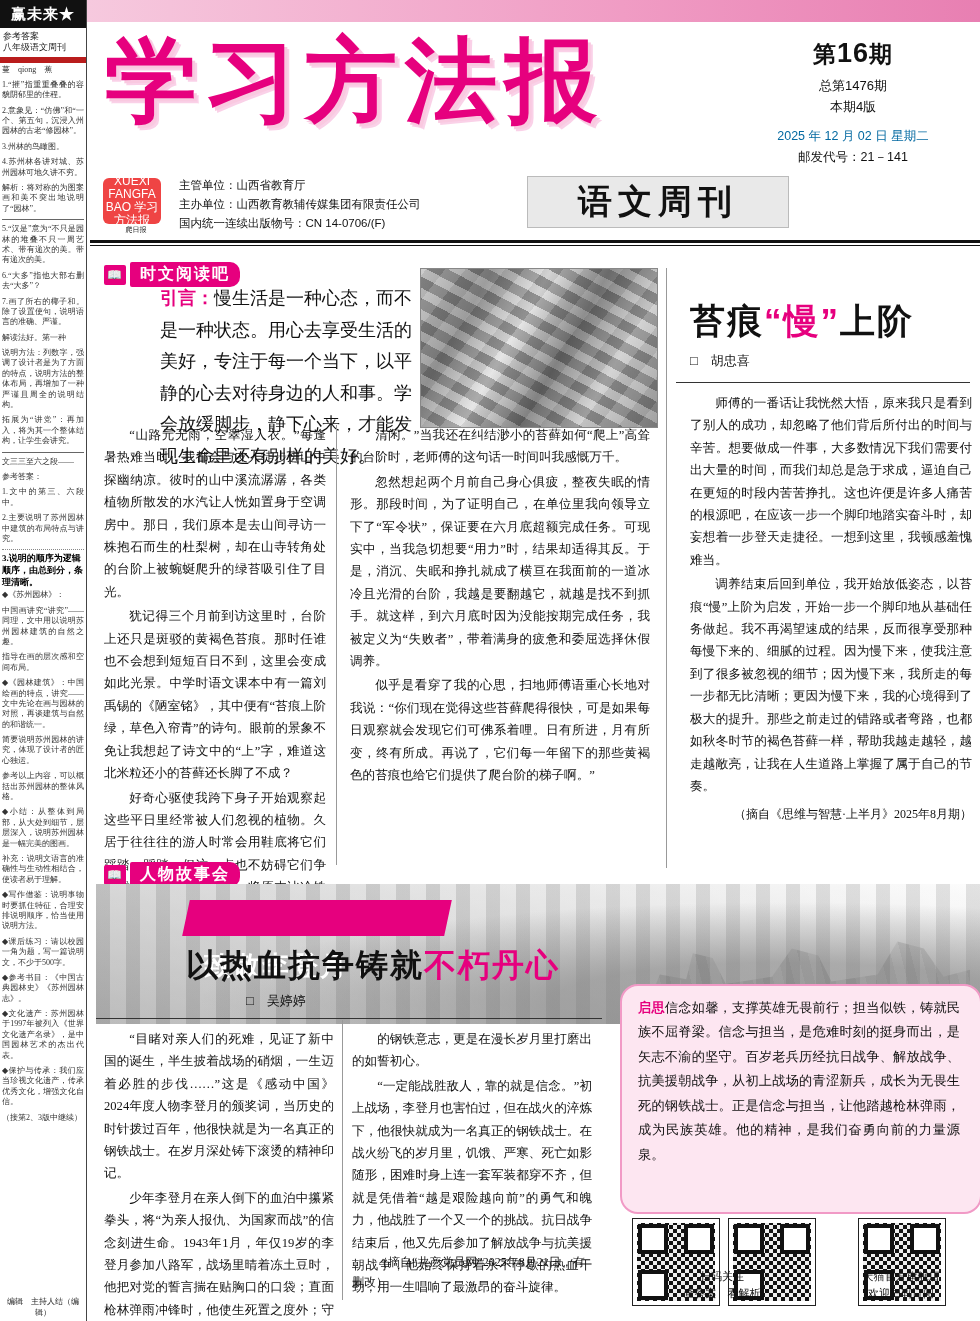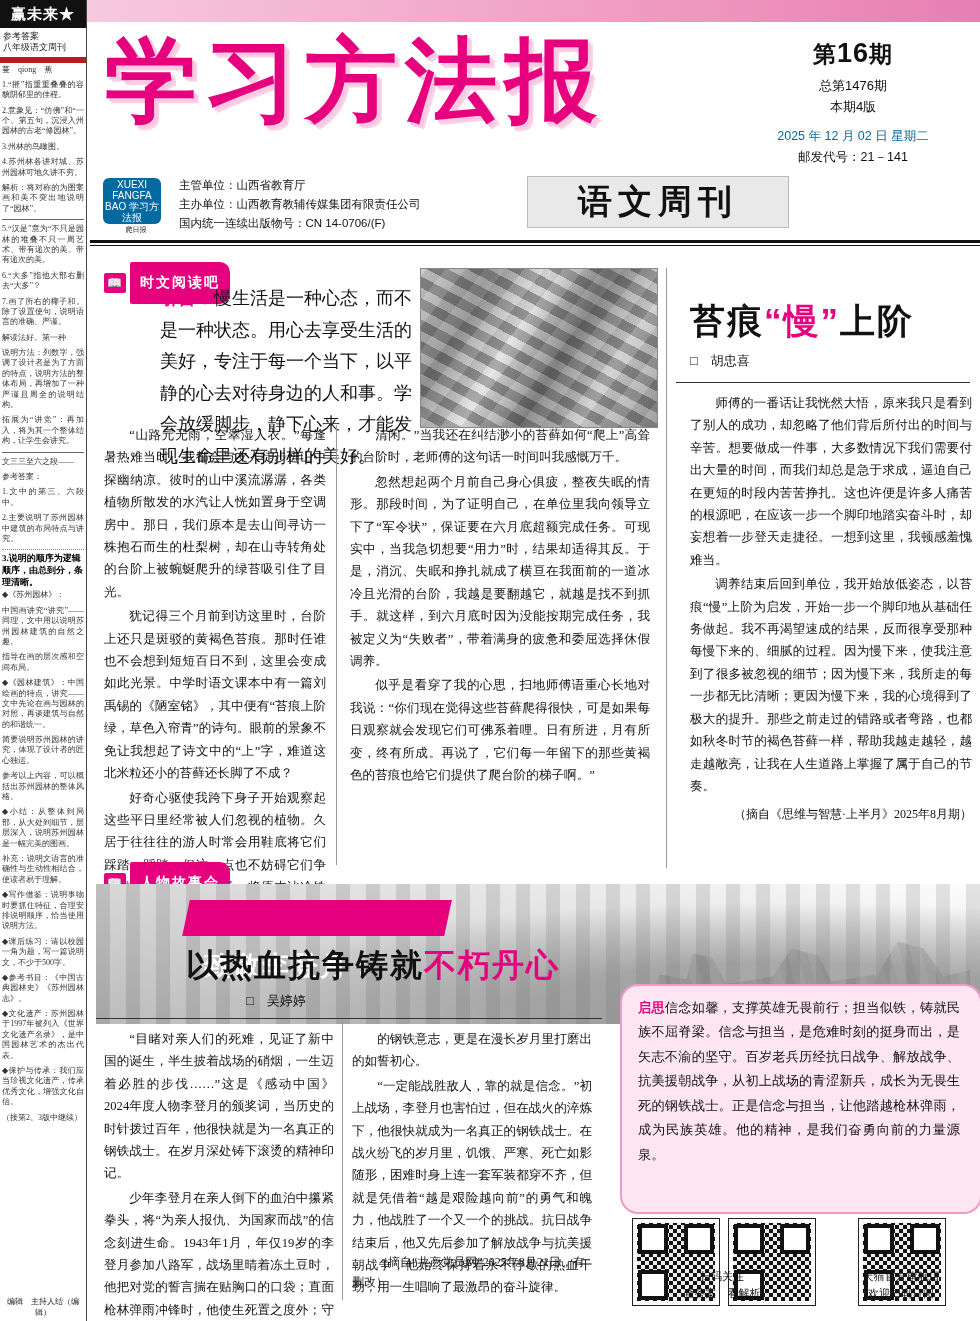--- a/index.html
+++ b/index.html
@@ -71,22 +71,22 @@
   .issue-sub{font-size:13px;margin-top:7px;color:#111;}
   .issue-sub2{font-size:13px;margin-top:3px;color:#111;}
   .issue-date{font-size:12.5px;margin-top:12px;color:#0369a1;}
   .issue-post{font-size:12.5px;margin-top:4px;color:#111;}
 
   .mast-logo{
     position:absolute;left:16px;top:178px;width:66px;height:56px;
   }
   .logo-circle{
     width:58px;height:46px;border-radius:6px;
-    background:#0369a1;color:#fff;display:flex;align-items:center;justify-content:center;
-    font-family:"Liberation Sans",sans-serif;font-size:10px;line-height:1.1;text-align:center;
+    background:#ef4444;color:#fff;display:flex;align-items:center;justify-content:center;
+    font-family:"Liberation Sans",sans-serif;font-size:12px;line-height:1.1;text-align:center;
   }
   .logo-caption{font-size:7px;text-align:center;color:#111;margin-top:1px;font-family:"Liberation Sans",sans-serif;}
 
   .mast-pub{
     position:absolute;left:92px;top:176px;width:330px;
     font-size:11.5px;line-height:1.65;color:#111;
     font-family:"Liberation Sans",sans-serif;
   }
   .mast-weekly{
     position:absolute;left:440px;top:176px;width:260px;height:50px;
@@ -114,21 +114,21 @@
     position:absolute;
     display:flex;align-items:center;gap:4px;
   }
   .flag-ico{
     width:22px;height:20px;background:#e6007e;color:#fff;
     font-size:12px;display:flex;align-items:center;justify-content:center;
     border-radius:2px;font-family:"Liberation Sans",sans-serif;
   }
   .flag-label{
     background:#e6007e;color:#fff;font-family:"Liberation Sans",sans-serif;
-    font-size:14px;font-weight:bold;padding:12px 10px;letter-spacing:2px;
+    font-size:16px;font-weight:bold;padding:2px 10px;letter-spacing:2px;
     border-radius:2px 10px 10px 2px;
   }
 
   
   .a1-lead{
     position:absolute;left:160px;top:283px;width:252px;
     font-size:18px;line-height:1.75;color:#111;text-align:justify;
   }
   .a1-lead .lead-tag{color:#e6007e;font-weight:bold;}
   .a1-pinkblob{

